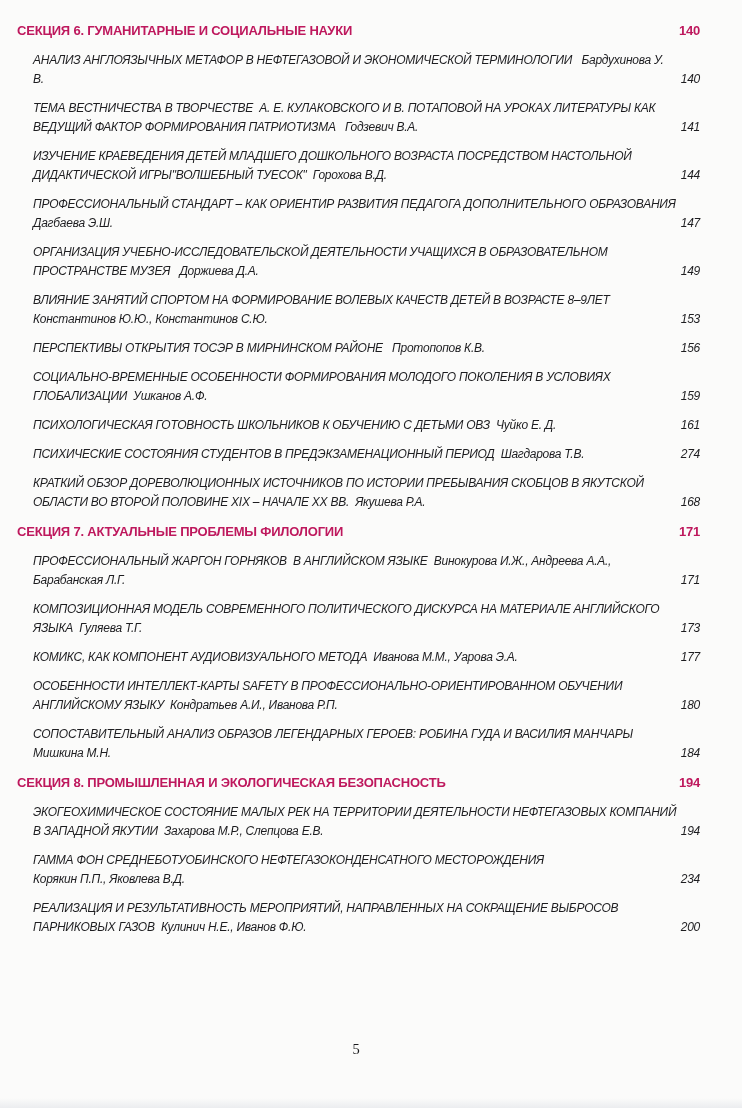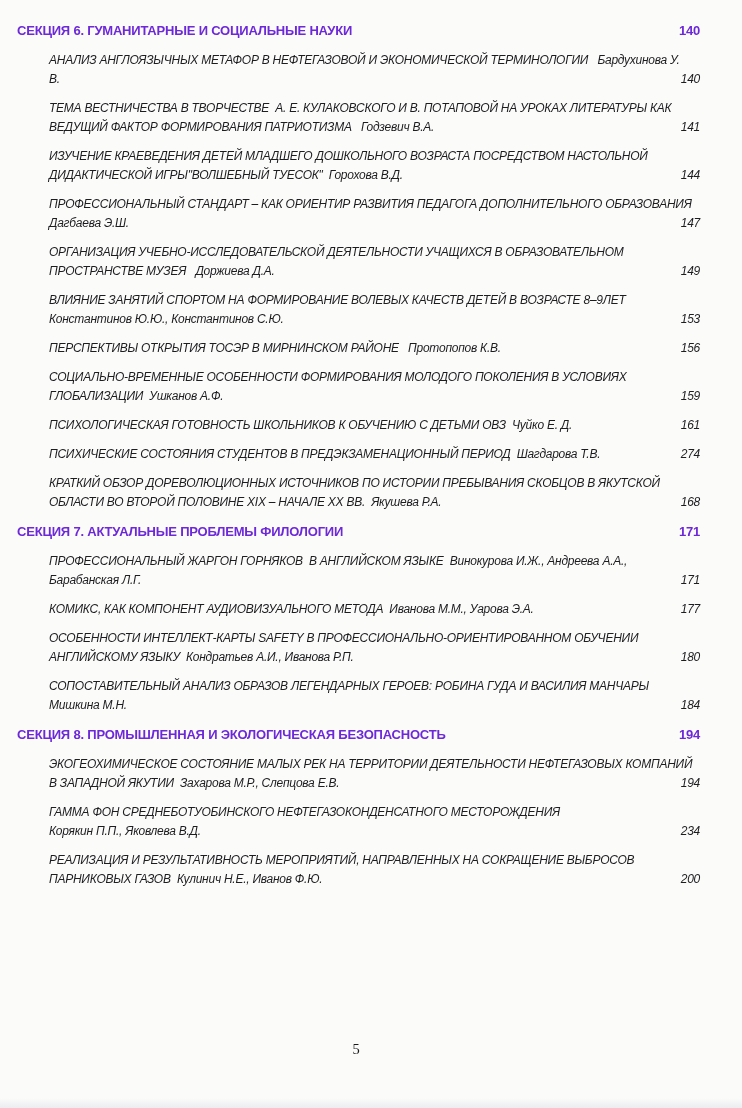--- a/index.html
+++ b/index.html
@@ -31,35 +31,35 @@
     width: 683px;
   }
   .section-header {
     display: flex;
     justify-content: space-between;
     align-items: baseline;
     font-weight: bold;
     font-size: 13px;
     letter-spacing: -0.2px;
     line-height: 19px;
-    color: #6d28d9;
+    color: #be185d;
     margin-bottom: 11px;
     white-space: pre;
   }
   .section-header:not(:first-child) {
     margin-top: 6px;
     gap: 8px;
   }
   .section-page {
     font-weight: bold;
     font-style: normal;
   }
   .entry {
     position: relative;
-    margin-left: 32px;
+    margin-left: 16px;
     margin-bottom: 10px;
     font-style: italic;
     font-size: 12px;
     letter-spacing: -0.25px;
     line-height: 19px;
   }
   .line {
     white-space: pre;
     height: 19px;
   }
@@ -158,20 +158,25 @@
     <span class="section-title">СЕКЦИЯ 7. АКТУАЛЬНЫЕ ПРОБЛЕМЫ ФИЛОЛОГИИ</span>
     <span class="section-page">171</span>
   </div>
 
   <div class="entry">
       <div class="line">ПРОФЕССИОНАЛЬНЫЙ ЖАРГОН ГОРНЯКОВ  В АНГЛИЙСКОМ ЯЗЫКЕ  Винокурова И.Ж., Андреева А.А.,</div>
       <div class="line">Барабанская Л.Г.</div>
       <span class="entry-page">171</span>
     </div>
 
+  <div class="entry">
+      <div class="line">КОМПОЗИЦИОННАЯ МОДЕЛЬ СОВРЕМЕННОГО ПОЛИТИЧЕСКОГО ДИСКУРСА НА МАТЕРИАЛЕ АНГЛИЙСКОГО</div>
+      <div class="line">ЯЗЫКА  Гуляева Т.Г.</div>
+      <span class="entry-page">173</span>
+    </div>
 
   <div class="entry">
       <div class="line">КОМИКС, КАК КОМПОНЕНТ АУДИОВИЗУАЛЬНОГО МЕТОДА  Иванова М.М., Уарова Э.А.</div>
       <span class="entry-page">177</span>
     </div>
 
   <div class="entry">
       <div class="line">ОСОБЕННОСТИ ИНТЕЛЛЕКТ-КАРТЫ SAFETY В ПРОФЕССИОНАЛЬНО-ОРИЕНТИРОВАННОМ ОБУЧЕНИИ</div>
       <div class="line">АНГЛИЙСКОМУ ЯЗЫКУ  Кондратьев А.И., Иванова Р.П.</div>
       <span class="entry-page">180</span>

